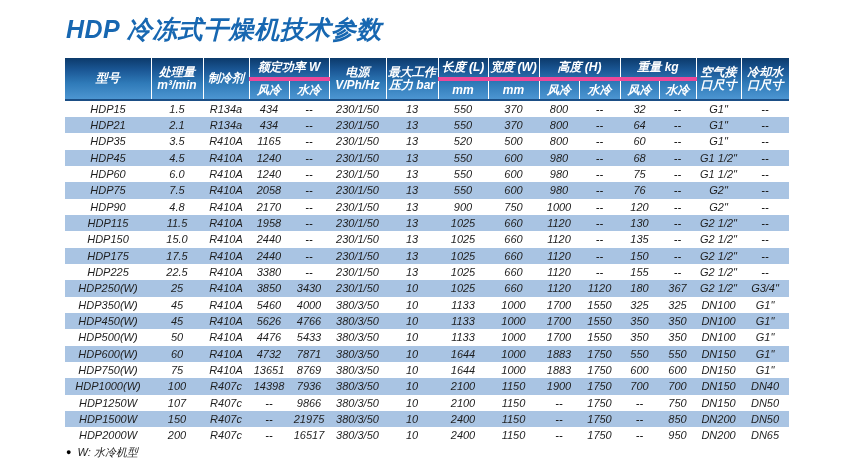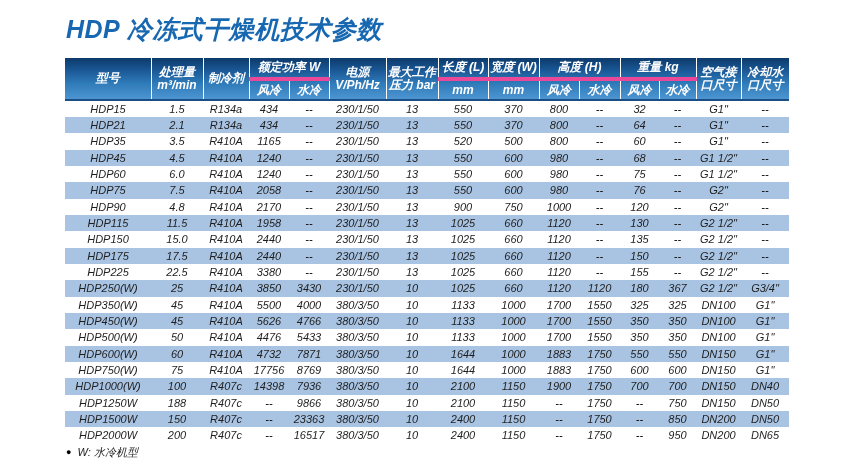--- a/index.html
+++ b/index.html
@@ -354,21 +354,21 @@
             <td>1120</td>
             <td>180</td>
             <td>367</td>
             <td>G2 1/2"</td>
             <td>G3/4"</td>
           </tr>
           <tr>
             <td>HDP350(W)</td>
             <td>45</td>
             <td>R410A</td>
-            <td>5500</td>
+            <td>5460</td>
             <td>4000</td>
             <td>380/3/50</td>
             <td>10</td>
             <td>1133</td>
             <td>1000</td>
             <td>1700</td>
             <td>1550</td>
             <td>325</td>
             <td>325</td>
             <td>DN100</td>
@@ -422,21 +422,21 @@
             <td>1750</td>
             <td>550</td>
             <td>550</td>
             <td>DN150</td>
             <td>G1"</td>
           </tr>
           <tr>
             <td>HDP750(W)</td>
             <td>75</td>
             <td>R410A</td>
-            <td>17756</td>
+            <td>13651</td>
             <td>8769</td>
             <td>380/3/50</td>
             <td>10</td>
             <td>1644</td>
             <td>1000</td>
             <td>1883</td>
             <td>1750</td>
             <td>600</td>
             <td>600</td>
             <td>DN150</td>
@@ -454,41 +454,41 @@
             <td>1150</td>
             <td>1900</td>
             <td>1750</td>
             <td>700</td>
             <td>700</td>
             <td>DN150</td>
             <td>DN40</td>
           </tr>
           <tr>
             <td>HDP1250W</td>
-            <td>188</td>
+            <td>107</td>
             <td>R407c</td>
             <td>--</td>
             <td>9866</td>
             <td>380/3/50</td>
             <td>10</td>
             <td>2100</td>
             <td>1150</td>
             <td>--</td>
             <td>1750</td>
             <td>--</td>
             <td>750</td>
             <td>DN150</td>
             <td>DN50</td>
           </tr>
           <tr>
             <td>HDP1500W</td>
             <td>150</td>
             <td>R407c</td>
             <td>--</td>
-            <td>23363</td>
+            <td>21975</td>
             <td>380/3/50</td>
             <td>10</td>
             <td>2400</td>
             <td>1150</td>
             <td>--</td>
             <td>1750</td>
             <td>--</td>
             <td>850</td>
             <td>DN200</td>
             <td>DN50</td>

